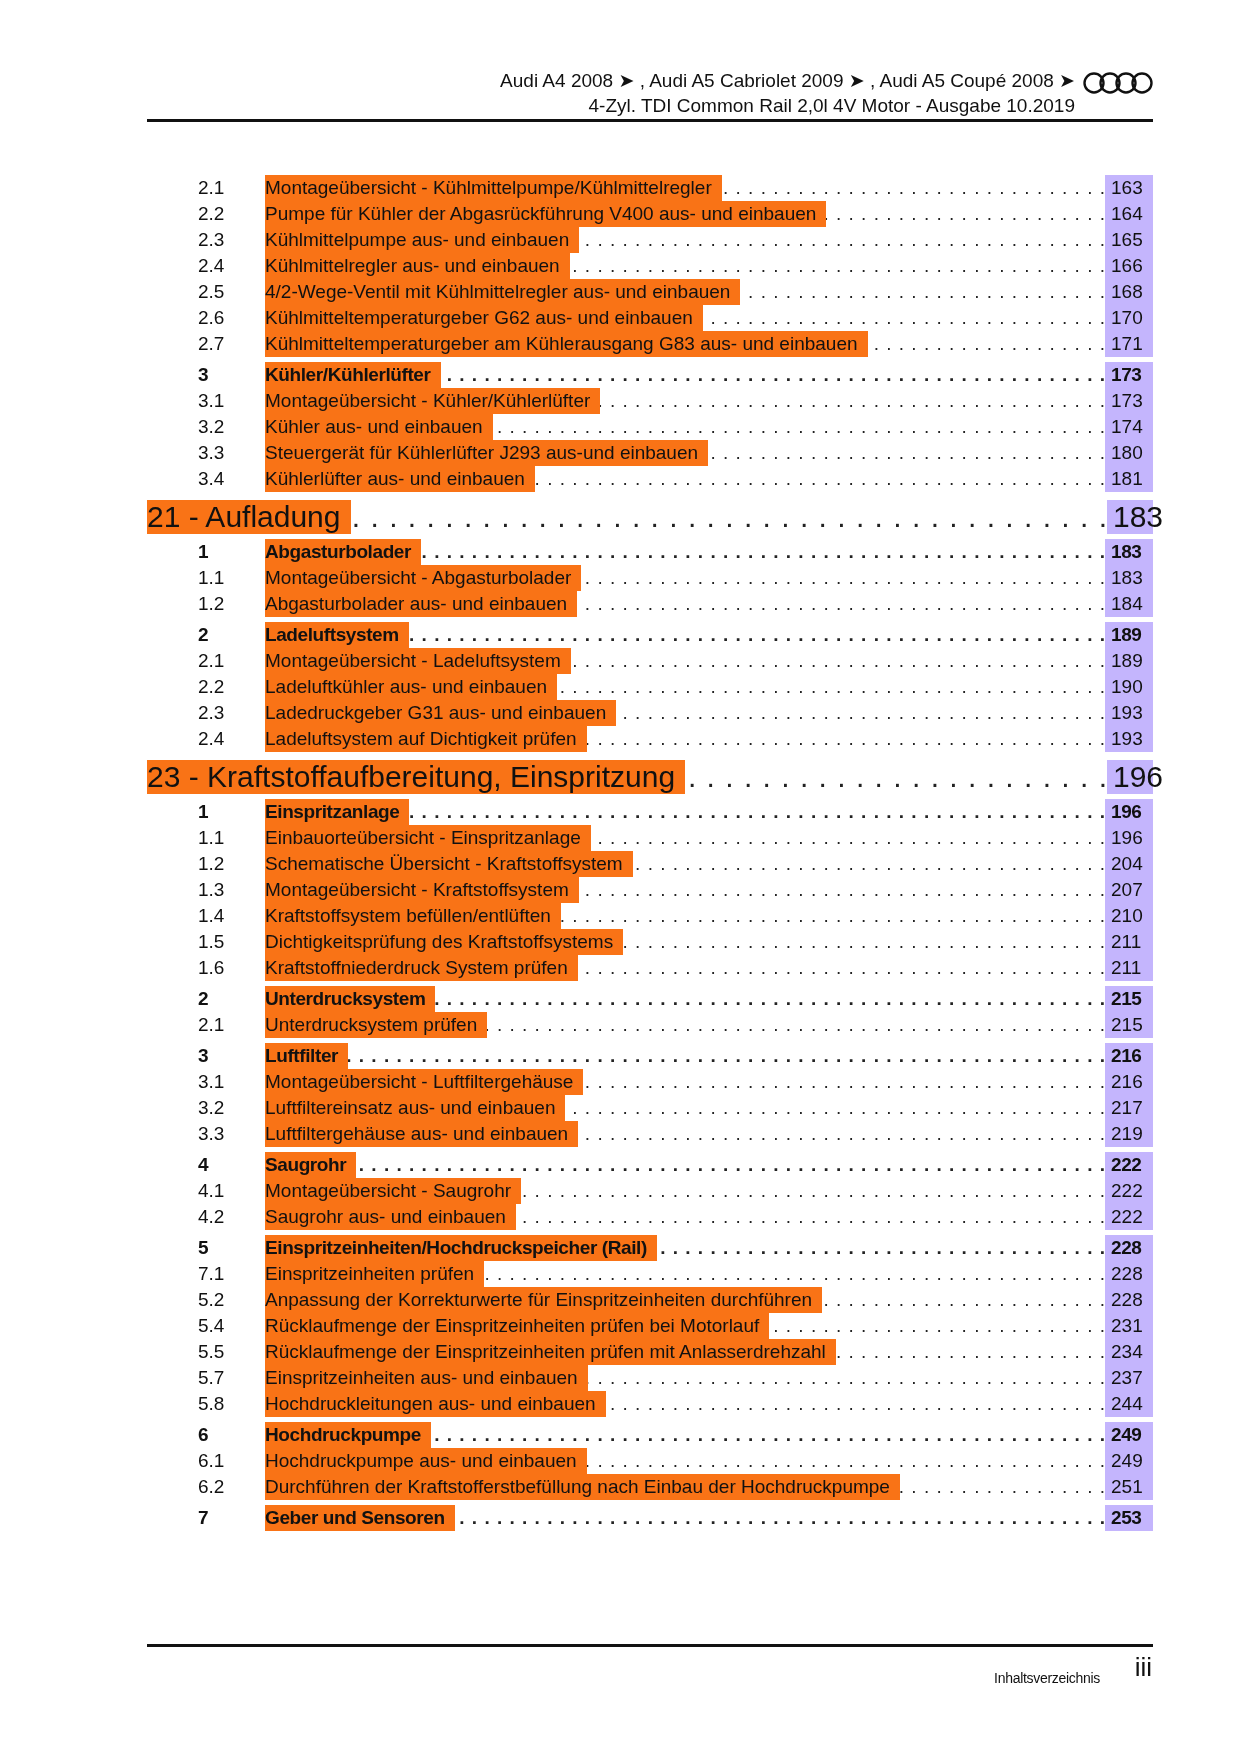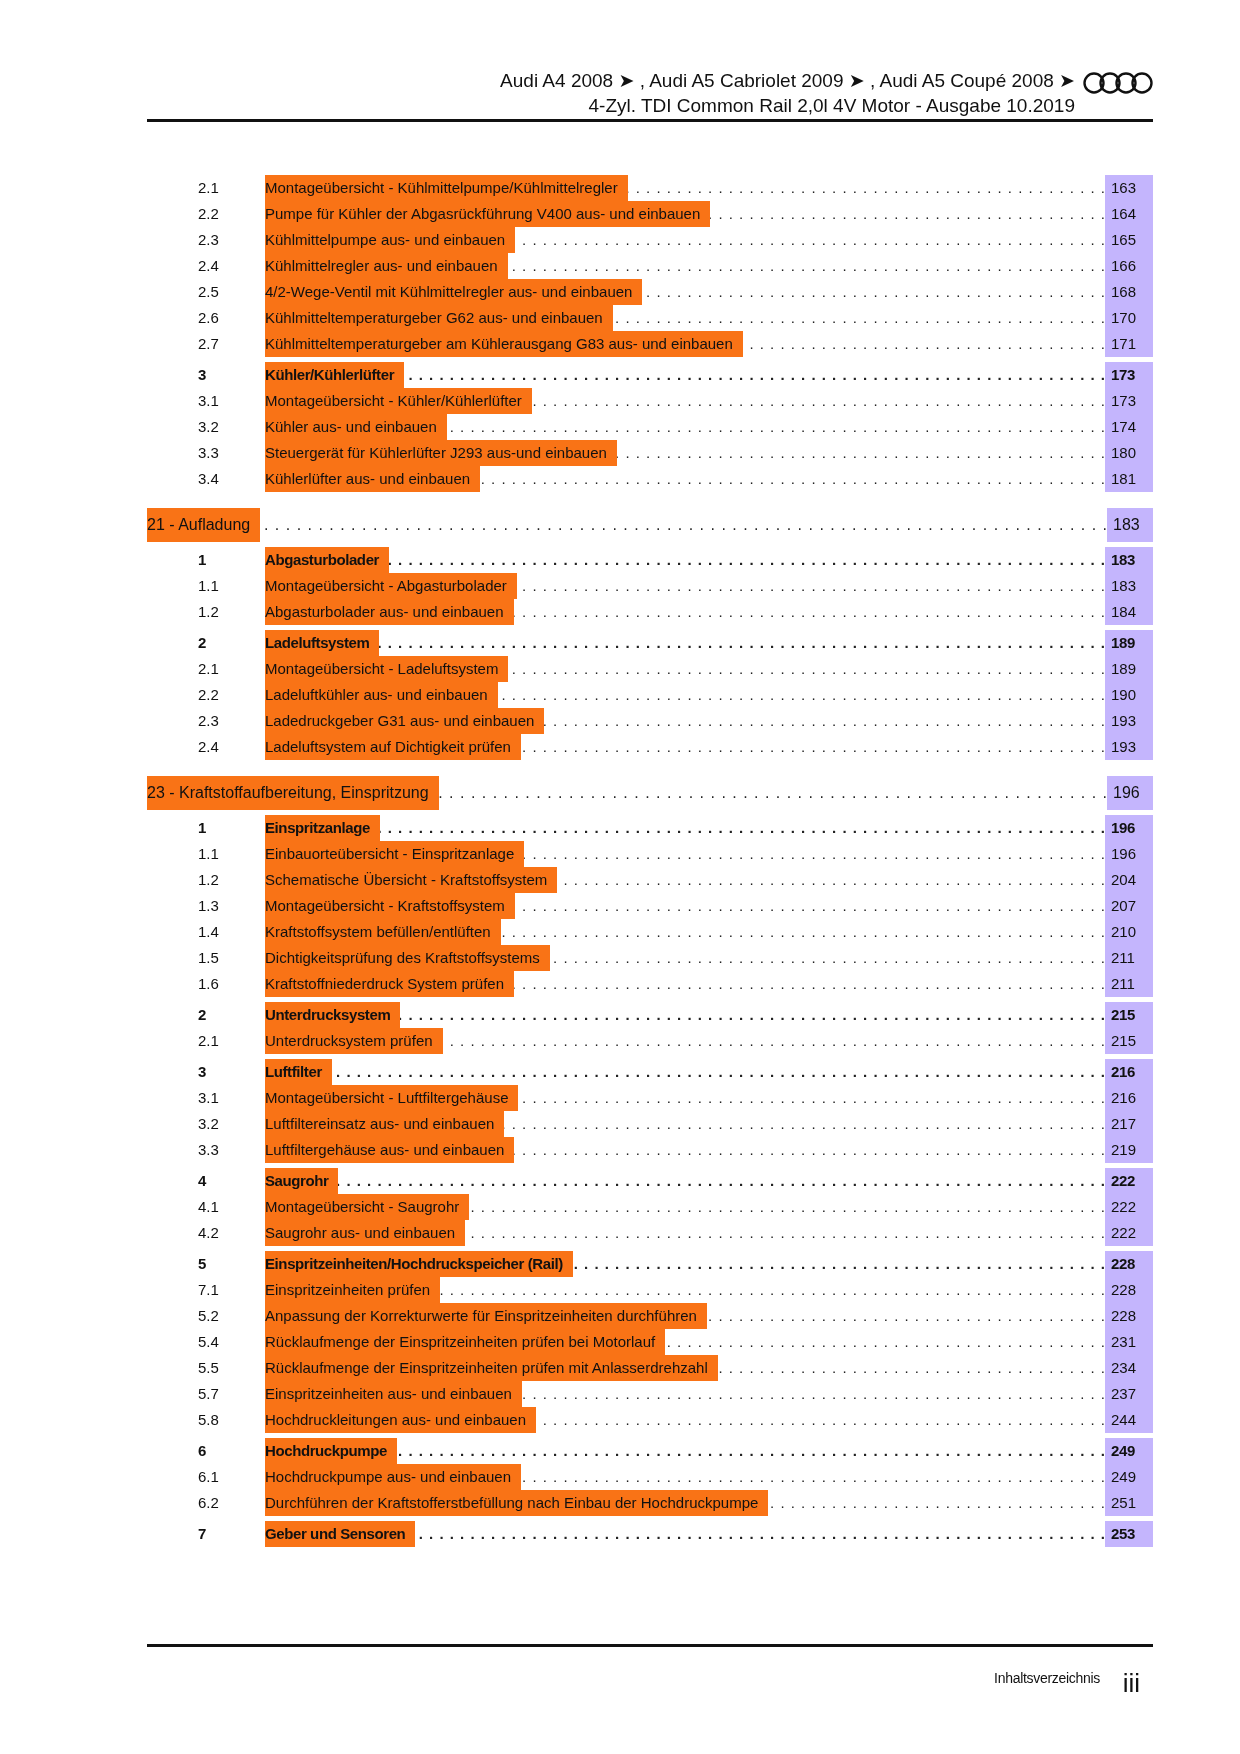--- a/index.html
+++ b/index.html
@@ -7,35 +7,35 @@
     width: 1240px; height: 1754px; position: relative; overflow: hidden;
     font-family: "Liberation Sans", sans-serif; color: #111111;
   }
   .page-header { position: absolute; left: 147px; top: 68px; width: 1006px; }
   .header-lines { position: absolute; right: 78px; top: 0; text-align: right; }
   .header-line { font-size: 19px; line-height: 25px; white-space: nowrap; text-align: right; }
   .audi-rings { position: absolute; right: 0; top: 3px; width: 70px; height: 24px; }
   .header-rule { position: absolute; left: 147px; top: 119px; width: 1006px; height: 3px; background: #111; }
 
   .toc { position: absolute; left: 147px; top: 175px; width: 1006px; }
-  .row { position: relative; display: flex; align-items: baseline; height: 26px; line-height: 26px; font-size: 15px; }
+  .row { position: relative; display: flex; align-items: baseline; height: 26px; line-height: 26px; font-size: 19px; }
   .row.section { margin-top: 5px; font-weight: bold; letter-spacing: -0.4px; }
-  .row.chapter { margin-top: 16px; margin-bottom: 4px; height: 34px; line-height: 34px; font-size: 16px; }
+  .row.chapter { margin-top: 8px; margin-bottom: 4px; height: 34px; line-height: 34px; font-size: 30px; }
   .num { width: 118px; padding-left: 51px; box-sizing: border-box; flex: 0 0 auto; white-space: nowrap; }
   .title { flex: 0 0 auto; white-space: nowrap; background: #f97316; padding-right: 10px; }
   .chapter .title { padding-left: 0; }
   .leader { flex: 1 1 auto; overflow: hidden; white-space: nowrap; letter-spacing: 6px; color: #222; }
   .leader::after { content: ". . . . . . . . . . . . . . . . . . . . . . . . . . . . . . . . . . . . . . . . . . . . . . . . . . . . . . . . . . . . . . . . . . . . . . . . . . . . . . . . . . . . . . . . . . . . . . . . . . . . . . . . . . . . . . . . . . . . . . . . . . . . . . . . . . . . . . . . . . . . . . . . . . . . . . . . . ."; letter-spacing: 0; word-spacing: 2px; }
   .leader { direction: rtl; }
   .page { flex: 0 0 auto; width: 42px; text-align: left; padding-left: 6px; background: #c4b5fd; }
   .chapter .page { width: 40px; }
 
   .footer-rule { position: absolute; left: 147px; top: 1644px; width: 1006px; height: 3px; background: #111; }
   .footer-label { position: absolute; right: 140px; top: 1670px; font-size: 14px; letter-spacing: -0.3px; }
-  .footer-page { position: absolute; right: 100px; top: 1652px; font-size: 26px; margin-top: 16px; }
+  .footer-page { position: absolute; right: 88px; top: 1652px; font-size: 26px; }
 </style>
 </head>
 <body>
 
 <div class="page-header">
   <div class="header-lines">
     <div class="header-line">Audi A4 2008 ➤ , Audi A5 Cabriolet 2009 ➤ , Audi A5 Coupé 2008 ➤</div>
     <div class="header-line">4-Zyl. TDI Common Rail 2,0l 4V Motor - Ausgabe 10.2019</div>
   </div>
   <svg class="audi-rings" viewBox="0 0 70 24">

